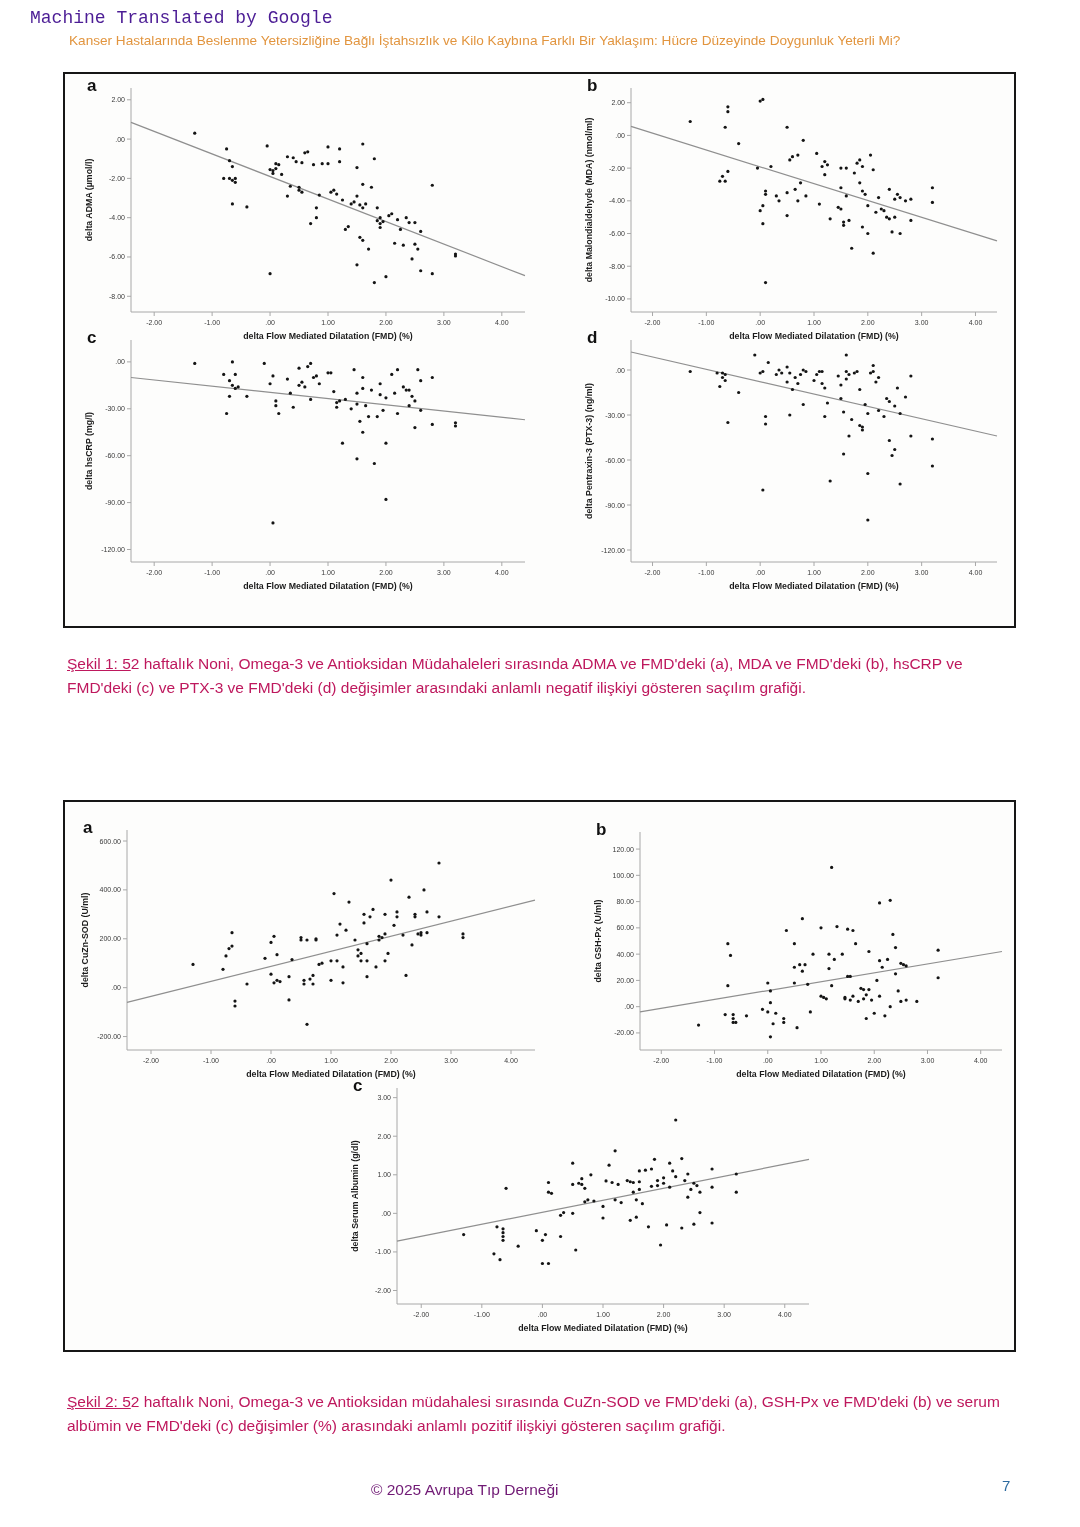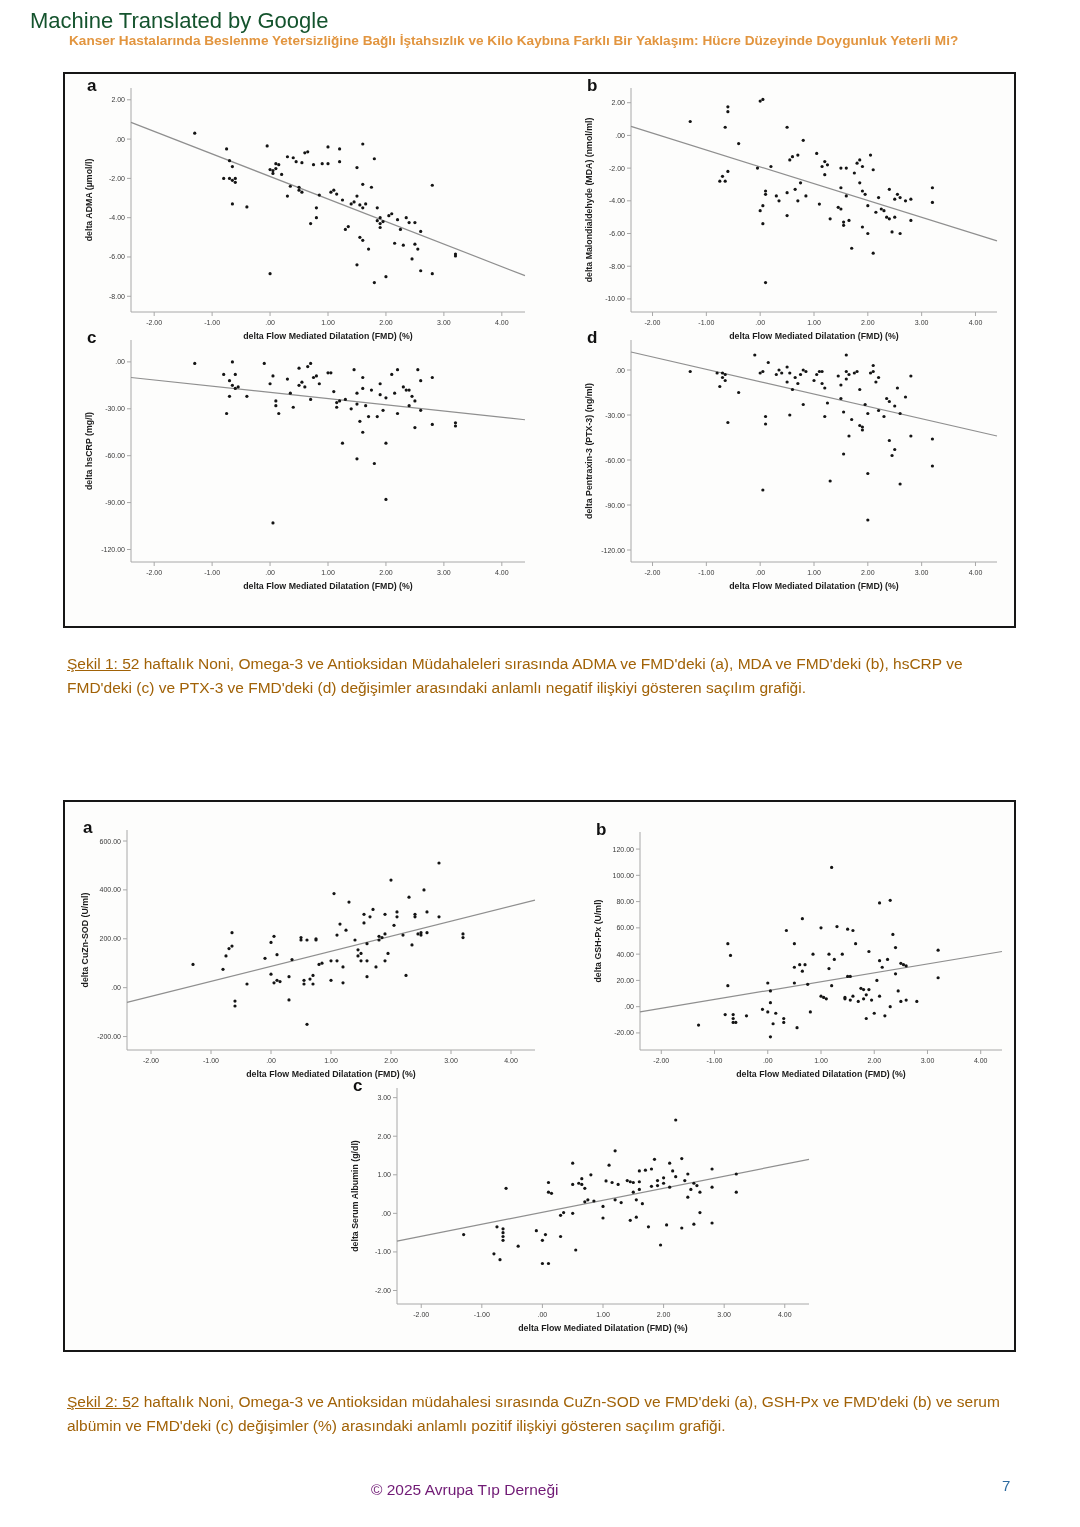--- a/index.html
+++ b/index.html
@@ -1,35 +1,35 @@
 <!DOCTYPE html>
 <html><head>
 <meta charset="utf-8">
 <style>
   html,body{margin:0;padding:0;background:#fff;}
   .page{position:relative;width:1080px;height:1527px;background:#ffffff;overflow:hidden;
         font-family:"Liberation Sans",sans-serif;}
-  .mt-header{position:absolute;left:30px;top:8px;font-size:22px;color:#14532d;}
-  .article-title{position:absolute;left:69px;top:33px;font-size:13.6px;color:#e2953f;white-space:nowrap;font-weight:bold;}
+  .mt-header{position:absolute;left:30px;top:8px;font-size:18px;color:#4c1d95;font-family:Liberation Mono, monospace;}
+  .article-title{position:absolute;left:69px;top:33px;font-size:13.6px;color:#e2953f;white-space:nowrap;}
   .figbox{position:absolute;border:2px solid #161616;background:#fdfdfc;}
   #fig1{left:63px;top:72px;width:949px;height:552px;}
   #fig2{left:63px;top:800px;width:949px;height:548px;}
   .chart{position:absolute;}
   #p1a{left:16px;top:4px;width:456px;height:270px;}
   #p1b{left:516px;top:4px;width:428px;height:270px;}
   #p1c{left:16px;top:256px;width:456px;height:268px;}
   #p1d{left:516px;top:256px;width:428px;height:268px;}
   #p2a{left:12px;top:18px;width:470px;height:266px;}
   #p2b{left:525px;top:20px;width:424px;height:264px;}
   #p2c{left:282px;top:276px;width:474px;height:262px;}
   .pl{position:absolute;left:6px;top:-2px;font-weight:bold;font-size:17px;color:#111;}
   .tick{font-size:7px;fill:#3a3a3a;font-family:"Liberation Sans",sans-serif;}
   .axlabel{font-size:8.8px;font-weight:bold;fill:#1c1c1c;text-anchor:middle;
            font-family:"Liberation Sans",sans-serif;}
-  .cap{position:absolute;left:67px;width:948px;font-size:15.5px;line-height:1.55;color:#a16207;}
+  .cap{position:absolute;left:67px;width:948px;font-size:15.5px;line-height:1.55;color:#be185d;}
   #cap1{top:636px;}
   #cap2{top:1358px;margin-top:32px;}
   .cap .u{text-decoration:underline;}
   .foot{position:absolute;left:371px;top:1481px;font-size:15.5px;color:#701a75;text-align:center;}
   .pageno{position:absolute;left:1002px;top:1477px;font-size:15px;color:#2d6a9f;}
 </style>
 </head>
 <body>
 
 <div class="page">

